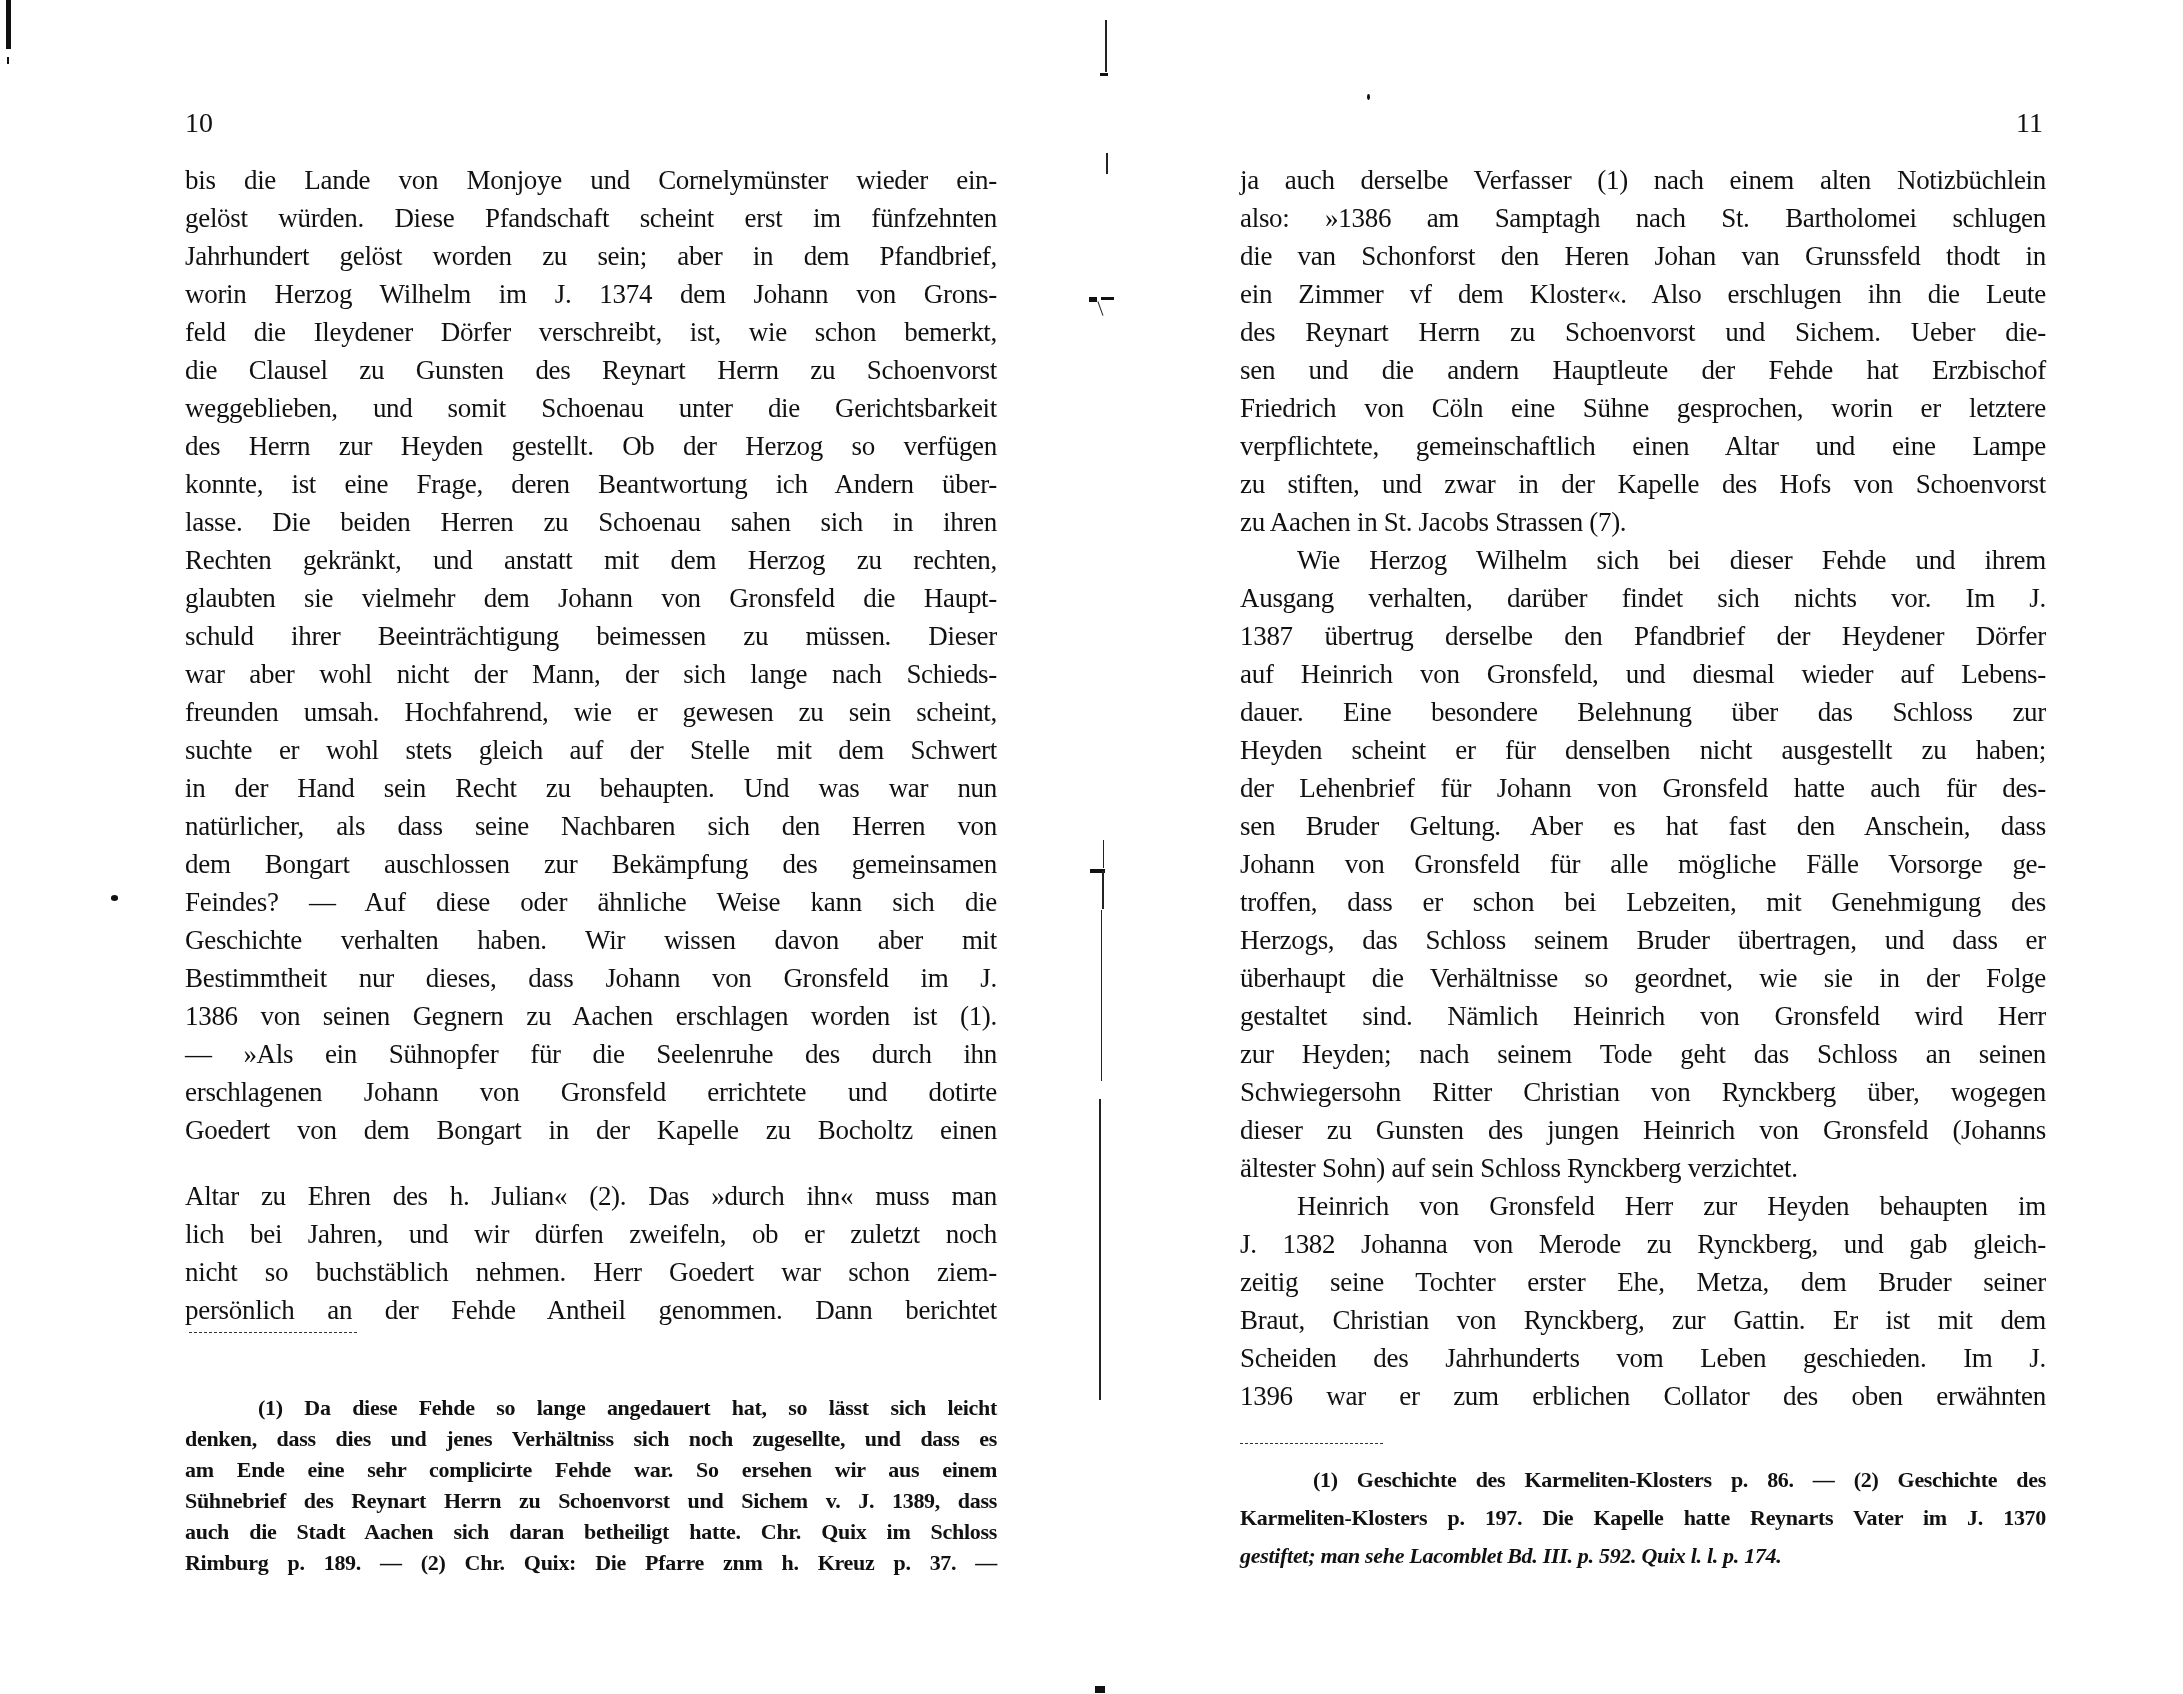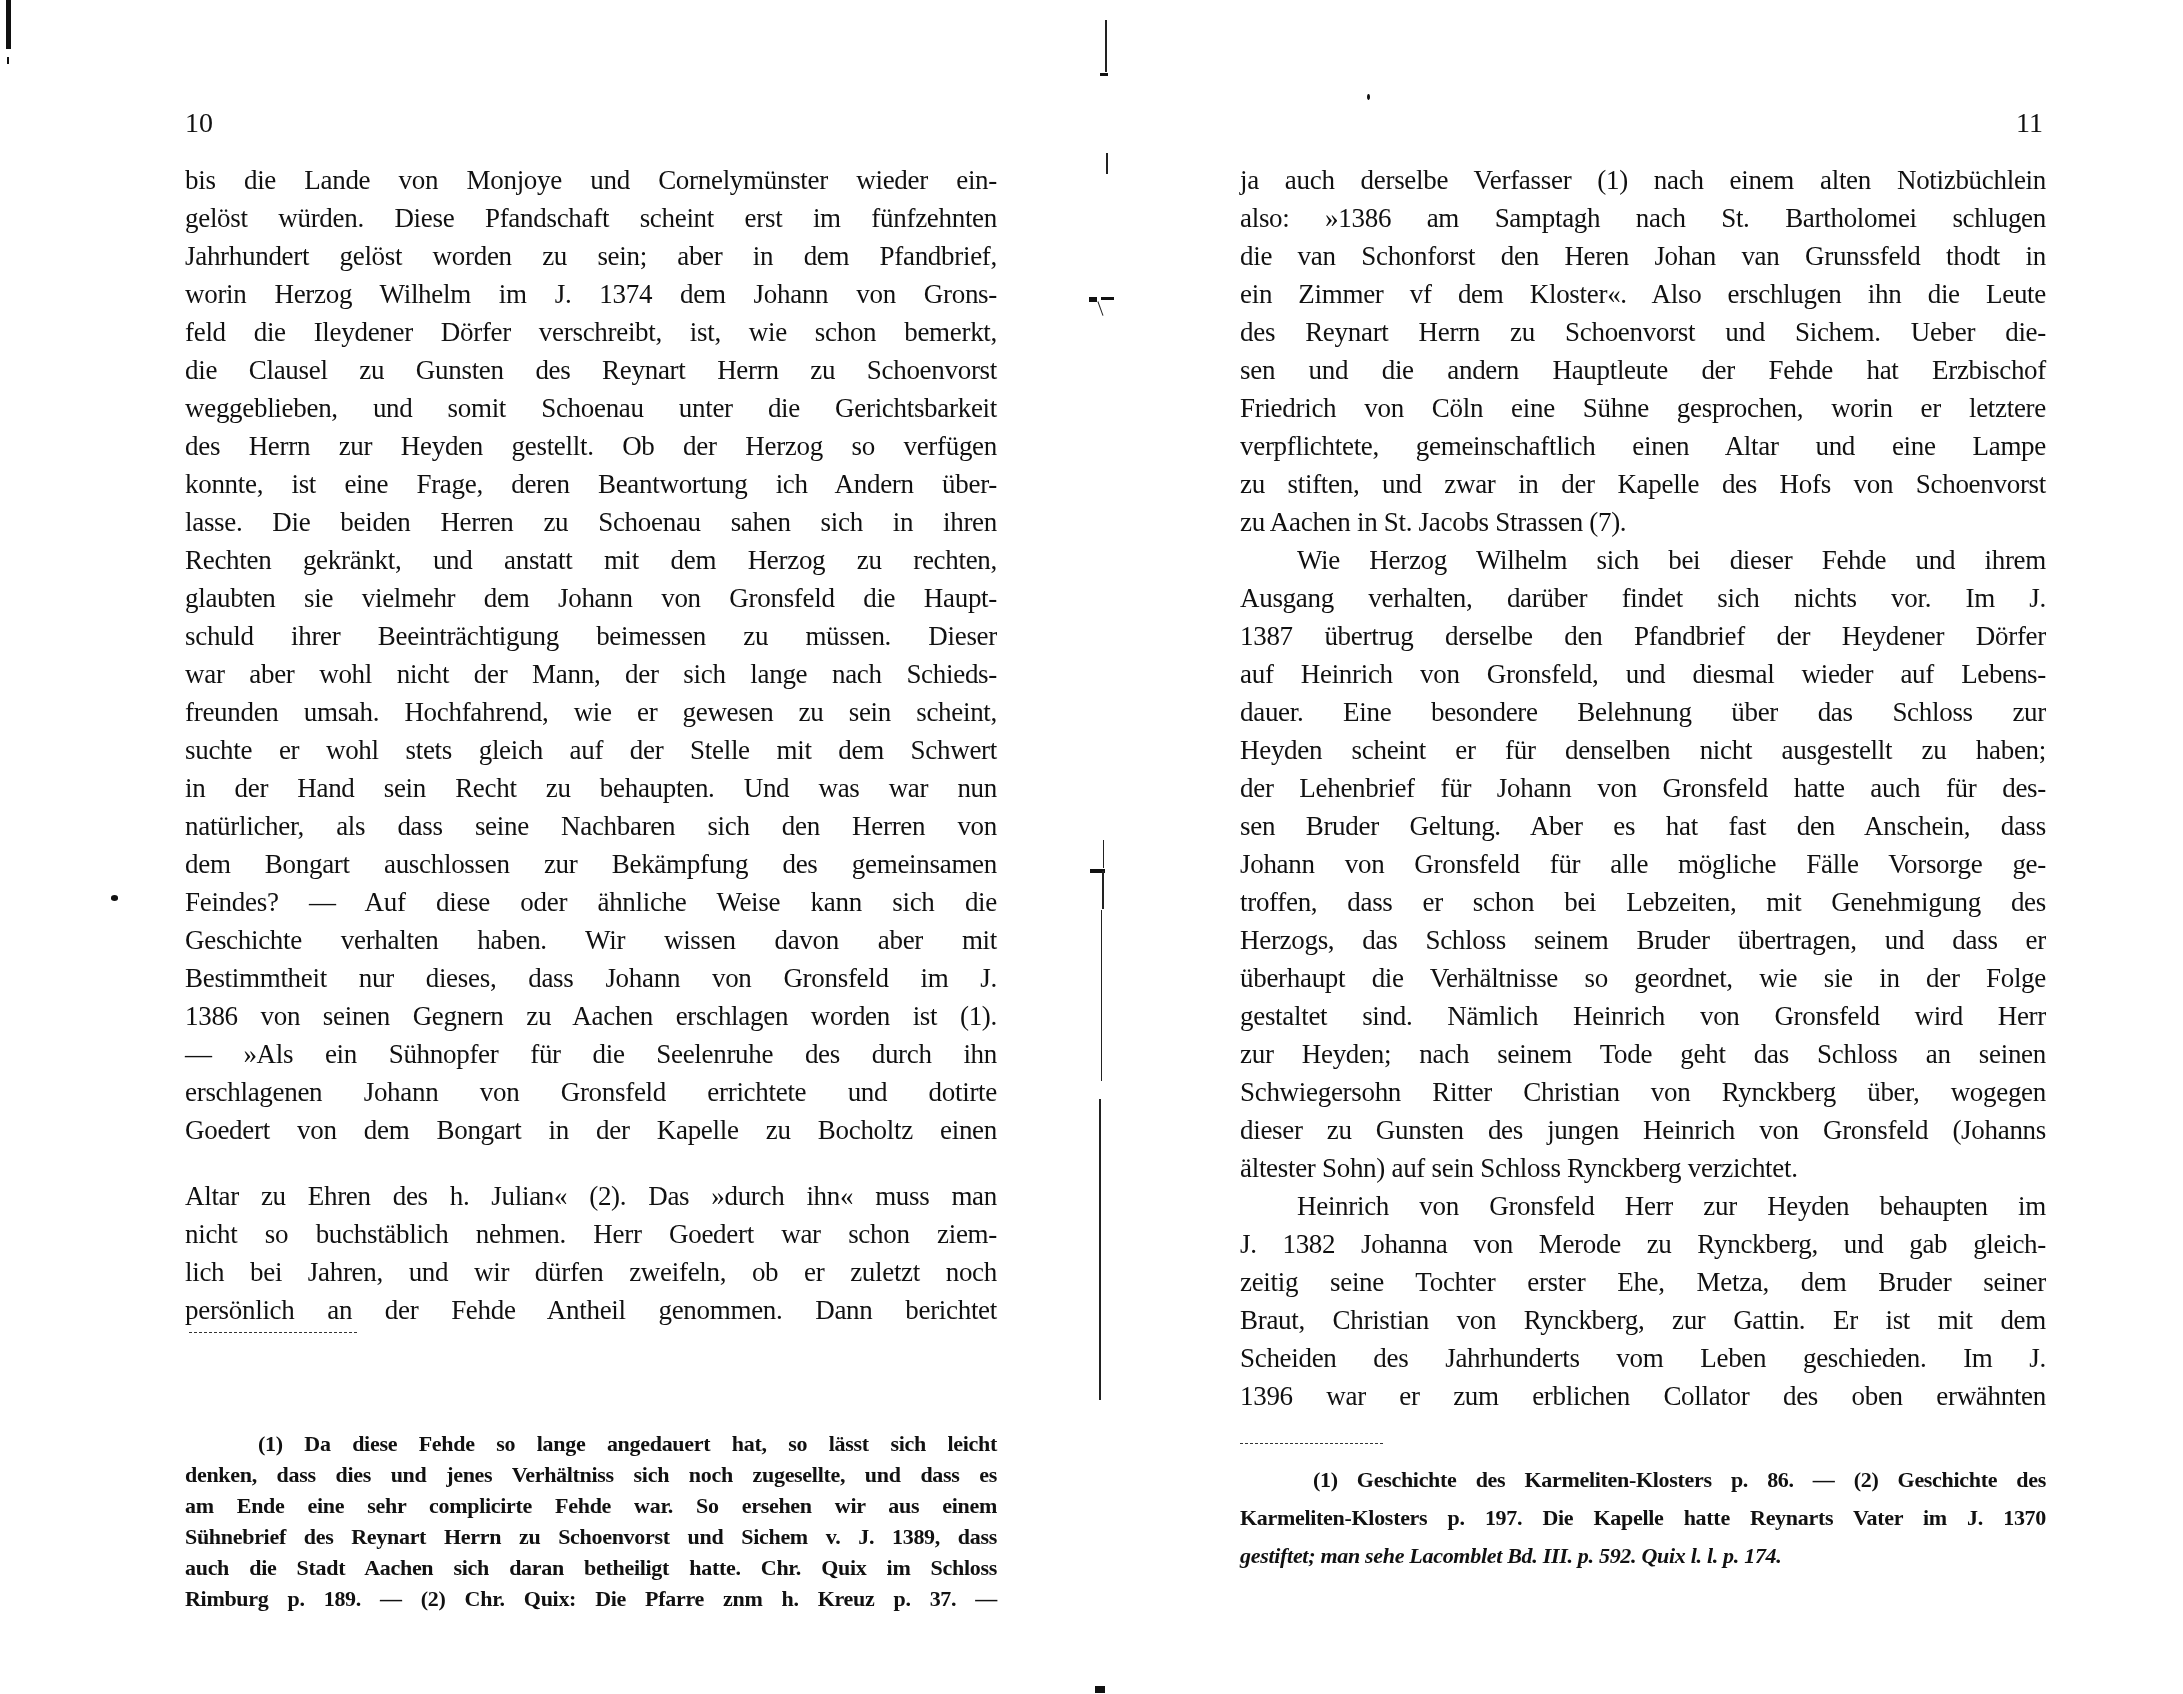--- a/index.html
+++ b/index.html
@@ -16,21 +16,21 @@
   .right .body-text { left:148px; width:806px; }
   .line { display:block; height:38px; line-height:38px; font-size:27px;
           white-space:nowrap; text-align:justify; text-align-last:justify;
           transform-origin:left center; letter-spacing:-0.3px; }
   .line.last { text-align-last:left; }
   .line.indent { padding-left:57px; }
   .fn-rule { position:absolute; height:0; border-top:1.4px dashed #333; }
   .left .fn-rule { left:189px; top:1332px; width:168px; }
   .right .fn-rule { left:148px; top:1443px; width:143px; }
   .footnotes { position:absolute; }
-  .left .footnotes { left:185px; top:1428px; width:812px; }
+  .left .footnotes { left:185px; top:1392px; width:812px; }
   .right .footnotes { left:148px; top:1461px; width:806px; }
   .fline { display:block; height:31px; line-height:31px; font-size:22px; font-weight:bold;
            white-space:nowrap; text-align:justify; text-align-last:justify; letter-spacing:-0.3px; }
   .fline.indent { padding-left:73px; }
   .fline.last { text-align-last:left;font-style:italic; }
   .right .fline { height:38px; line-height:38px; }
   
   .mark { position:absolute; background:#111; }
   .gutter-line { position:absolute; width:2.1px; background:#222; }
 </style>
@@ -77,22 +77,22 @@
     <span class="line" style="display: block; width: auto;">natürlicher,  als  dass  seine  Nachbaren  sich den Herren von</span>
     <span class="line" style="display: block; width: auto;">dem Bongart auschlossen zur Bekämpfung  des gemeinsamen</span>
     <span class="line" style="display: block; width: auto;">Feindes? — Auf diese oder  ähnliche  Weise  kann  sich  die</span>
     <span class="line" style="display: block; width: auto;">Geschichte  verhalten  haben.  Wir  wissen  davon  aber  mit</span>
     <span class="line" style="display: block; width: auto;">Bestimmtheit  nur dieses,  dass  Johann  von Gronsfeld im J.</span>
     <span class="line" style="display: block; width: auto;">1386 von seinen Gegnern zu Aachen erschlagen worden ist (1).</span>
     <span class="line" style="display: block; width: auto;">— »Als  ein  Sühnopfer  für  die  Seelenruhe  des  durch  ihn</span>
     <span class="line" style="display: block; width: auto;">erschlagenen  Johann  von  Gronsfeld  errichtete  und  dotirte</span>
     <span class="line" style="display: block; width: auto;">Goedert von dem Bongart  in  der  Kapelle zu Bocholtz einen</span>
     <span class="line" style="display: block; width: auto; margin-top: 28px;">Altar zu Ehren des h. Julian« (2).  Das »durch ihn« muss man</span>
+    <span class="line" style="display: block; width: auto;">lich bei Jahren,  und wir dürfen zweifeln, ob er zuletzt noch</span>
     <span class="line" style="display: block; width: auto;">nicht so buchstäblich nehmen.  Herr Goedert war schon ziem-</span>
-    <span class="line" style="display: block; width: auto;">lich bei Jahren,  und wir dürfen zweifeln, ob er zuletzt noch</span>
     <span class="line" style="display: block; width: auto;">persönlich an der Fehde Antheil genommen.  Dann berichtet</span>
   </div>
   <div class="fn-rule"></div>
   <div class="footnotes">
     <span class="fline indent" style="display: block; width: auto;">(1) Da diese Fehde so  lange angedauert  hat,  so lässt  sich  leicht</span>
     <span class="fline" style="display: block; width: auto;">denken, dass dies und jenes  Verhältniss sich noch zugesellte, und dass es</span>
     <span class="fline" style="display: block; width: auto;">am Ende eine sehr complicirte  Fehde  war.  So  ersehen  wir aus  einem</span>
     <span class="fline" style="display: block; width: auto;">Sühnebrief des Reynart Herrn zu Schoenvorst und Sichem v. J. 1389, dass</span>
     <span class="fline" style="display: block; width: auto;">auch die Stadt Aachen sich daran betheiligt  hatte.  Chr. Quix im Schloss</span>
     <span class="fline" style="display: block; width: auto;">Rimburg p. 189. — (2) Chr. Quix:  Die  Pfarre  znm h.  Kreuz p. 37. —</span>

